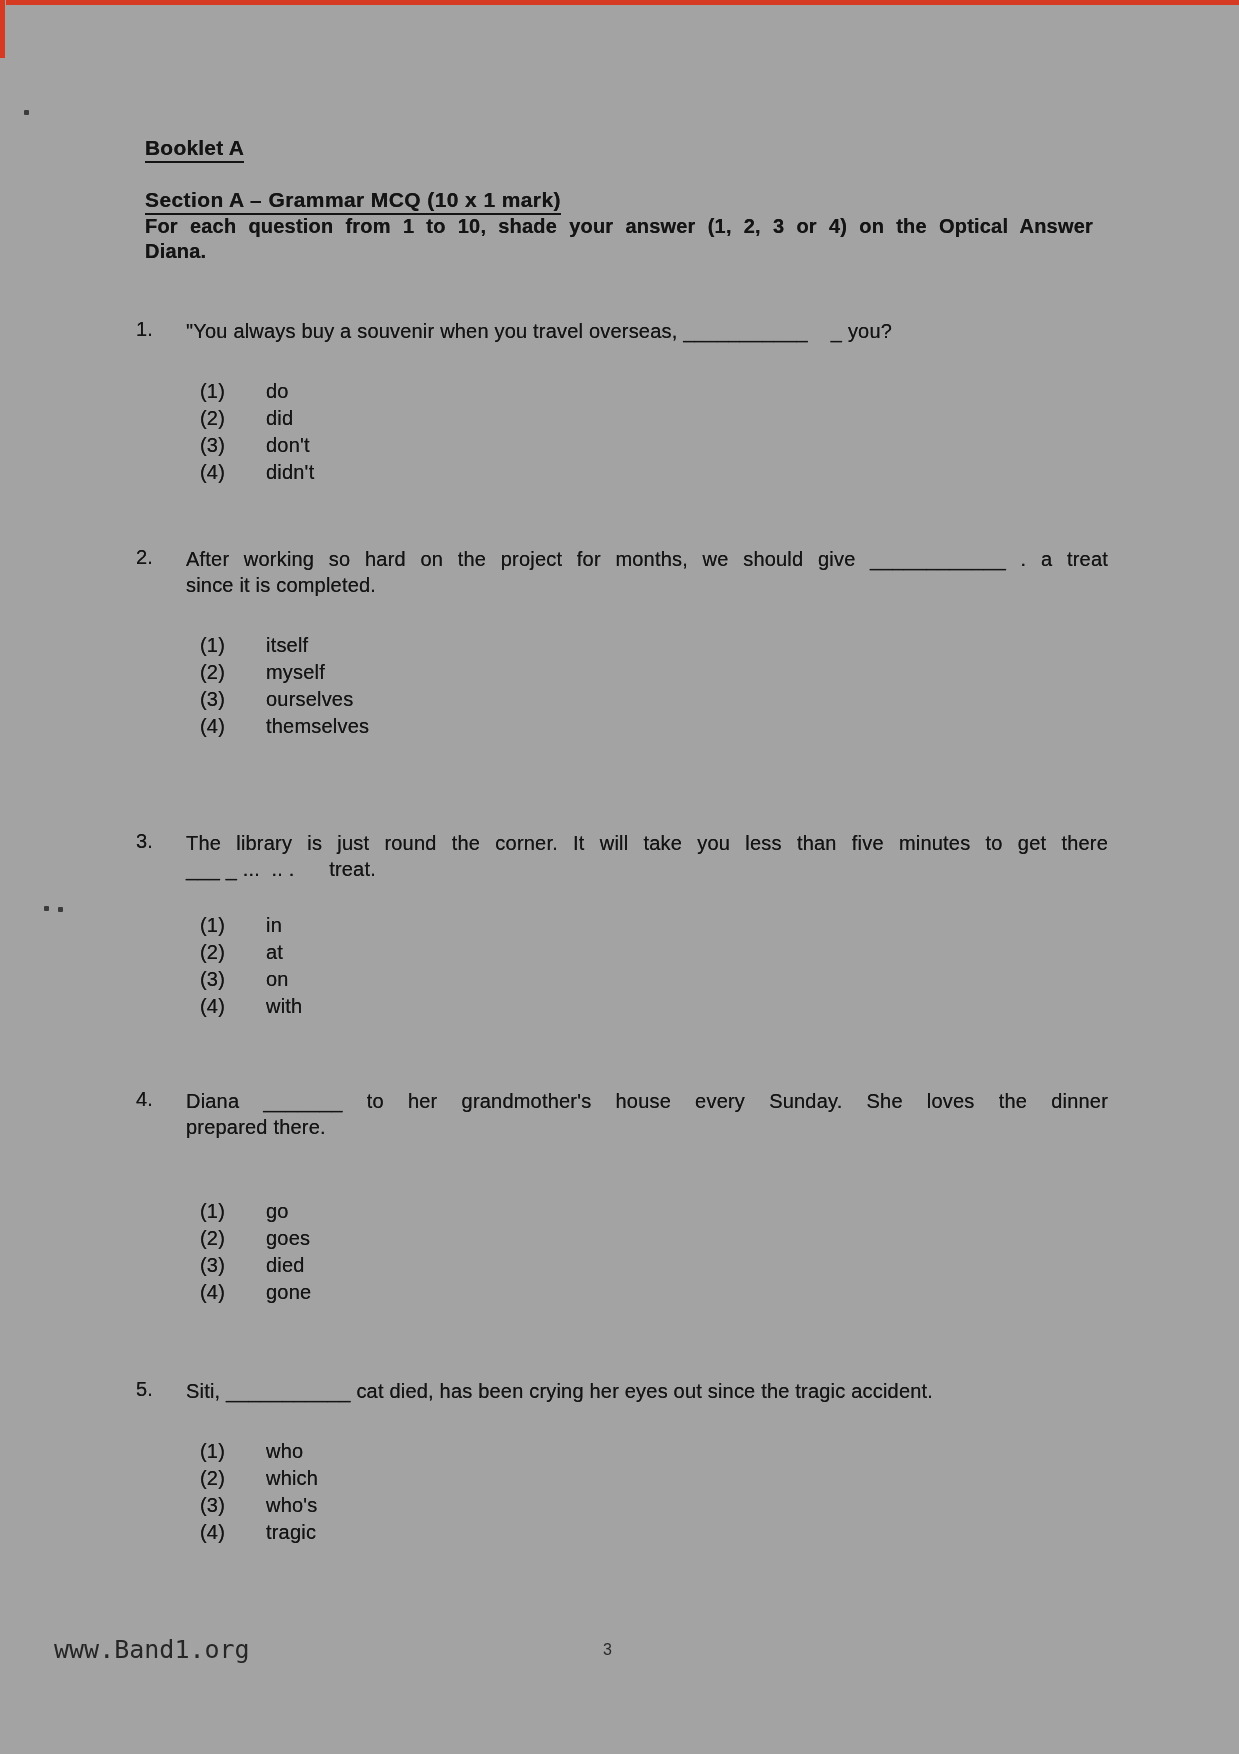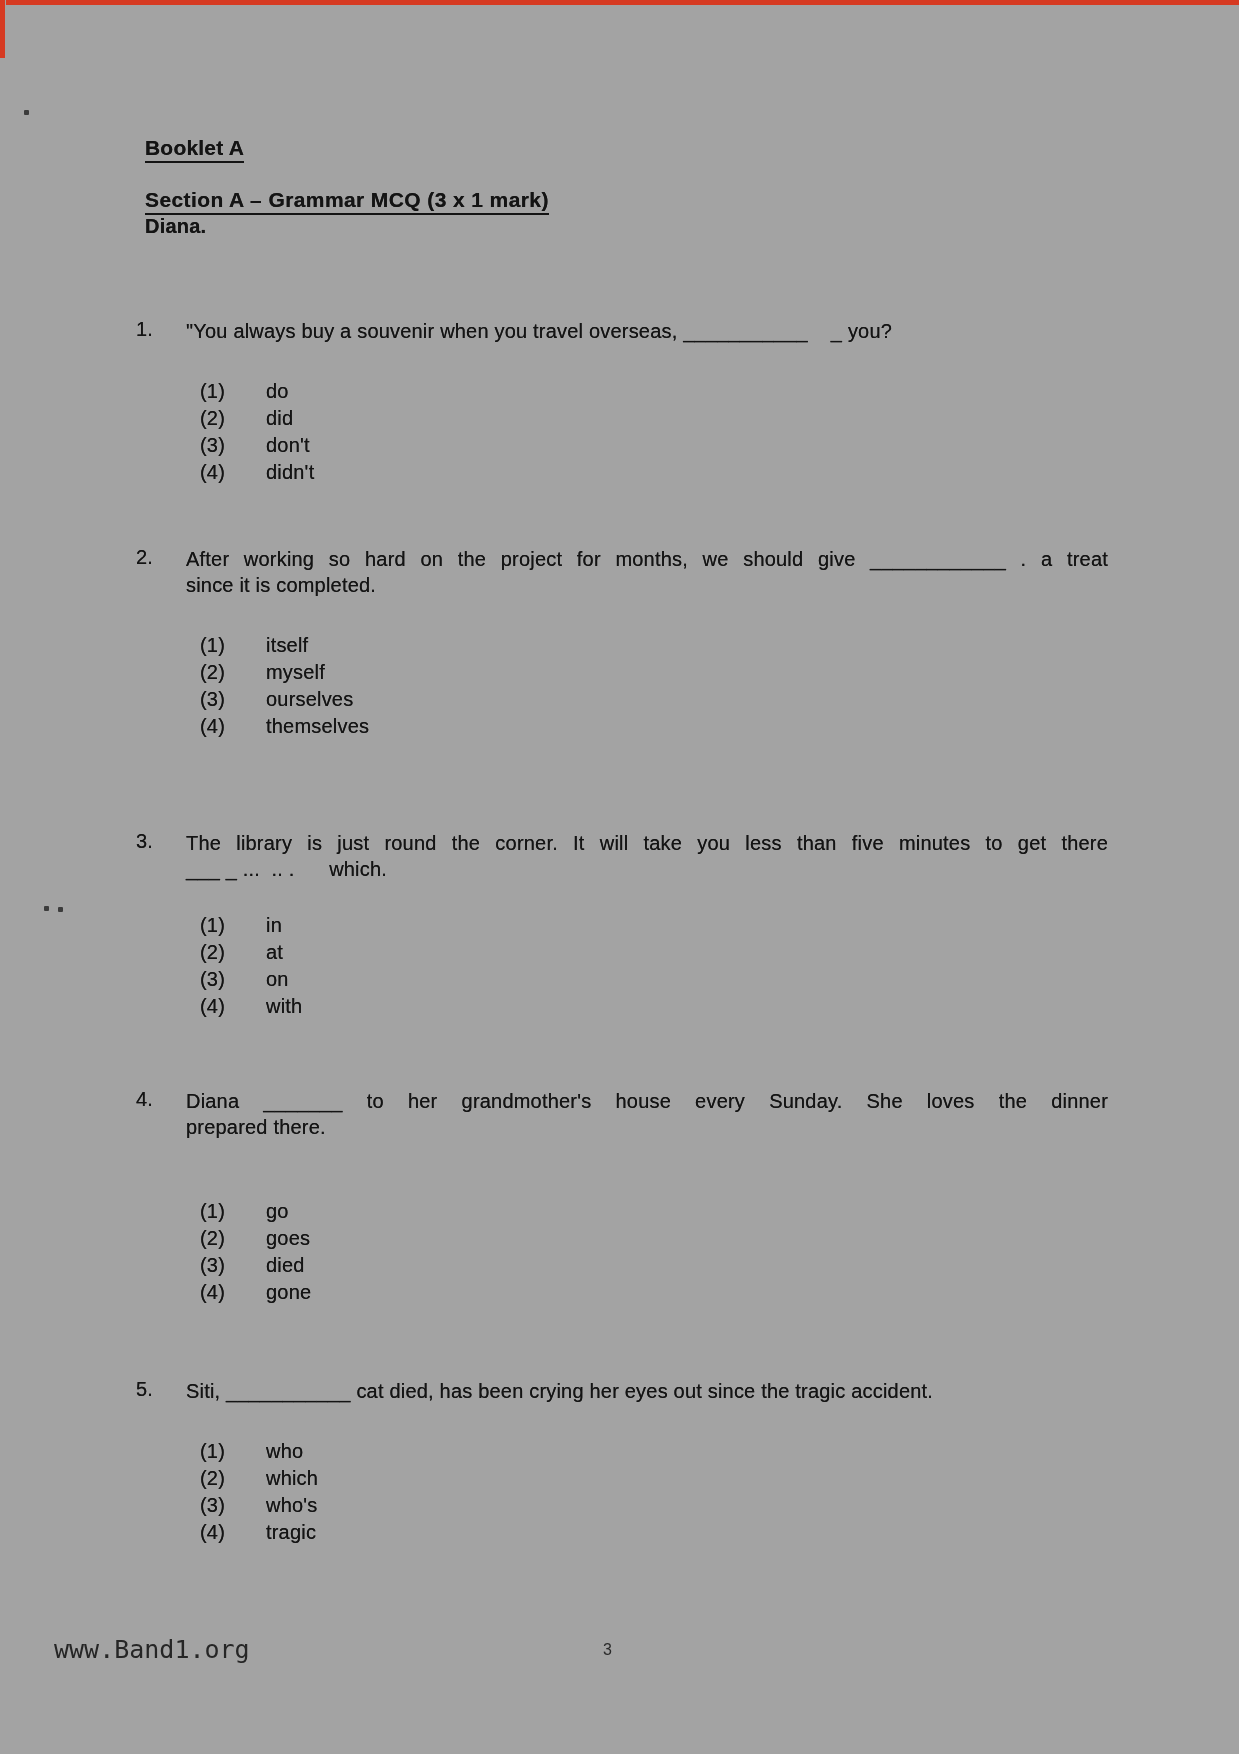--- a/index.html
+++ b/index.html
@@ -105,23 +105,24 @@
 
   <div id="top-edge-mark" style="background: rgb(214, 58, 34);"></div>
   <div id="left-edge-mark" style="background: rgb(214, 58, 34);"></div>
 
   <div class="speck" style="left:24px; top:110px;"></div>
   <div class="speck" style="left:44px; top:906px;"></div>
   <div class="speck" style="left:58px; top:907px;"></div>
 
   <div class="abs ink booklet-title">Booklet A</div>
 
-  <div class="abs ink section-title">Section A – Grammar MCQ (3 x 1 mark)</div>
+  <div class="abs ink section-title">Section A – Grammar MCQ (10 x 1 mark)</div>
 
   <div class="abs ink instructions">
+    <div class="line just">For each question from 1 to 10, shade your answer (1, 2, 3 or 4) on the Optical Answer</div>
     <div class="line">Diana.</div>
   </div>
 
   <div class="q" style="top:318px;">
     <div class="qnum ink">1.</div>
     <div class="qstem ink">
       <div class="line">"You always buy a souvenir when you travel overseas, ___________    _ you?</div>
     </div>
     <div class="opts ink" style="top:60px; line-height:27px;">
       <div class="opt-row">
@@ -166,21 +167,21 @@
         <span class="opt-num">(4)</span>
         <span class="opt-label">themselves</span>
       </div>
     </div>
   </div>
 
   <div class="q" style="top:830px;">
     <div class="qnum ink">3.</div>
     <div class="qstem ink">
       <div class="line just">The library is just round the corner. It will take you less than five minutes to get there</div>
-      <div class="line">___ _ ...  .. .      which.</div>
+      <div class="line">___ _ ...  .. .      treat.</div>
     </div>
     <div class="opts ink" style="top:82px; line-height:27px;">
       <div class="opt-row">
         <span class="opt-num">(1)</span>
         <span class="opt-label">in</span>
       </div>
       <div class="opt-row">
         <span class="opt-num">(2)</span>
         <span class="opt-label">at</span>
       </div>

